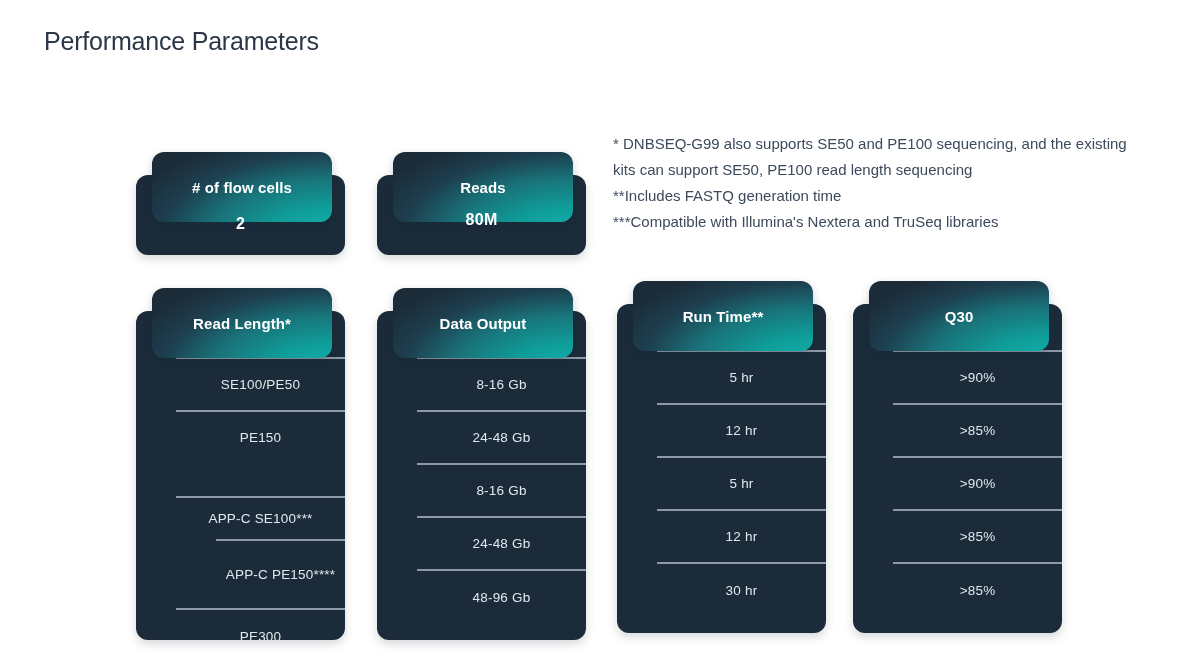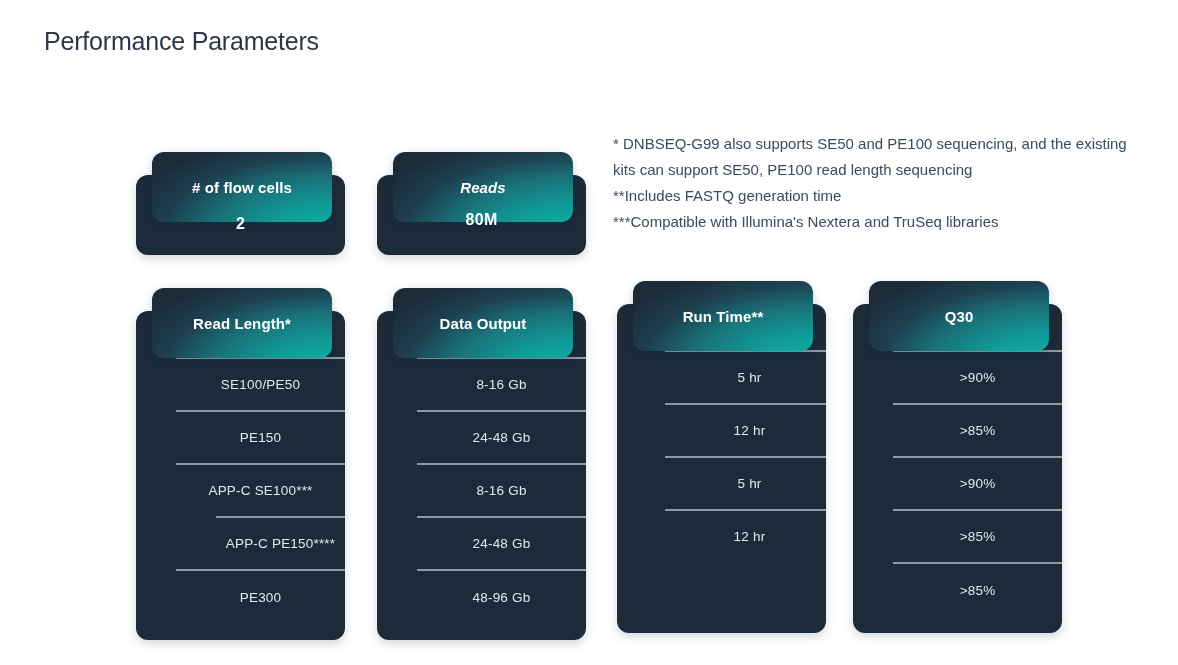--- a/index.html
+++ b/index.html
@@ -135,45 +135,45 @@
   <div class="card stat-card" style="left:136px; top:175px; width:209px; height:80px;">
     <div class="card-body"></div>
     <div class="card-head" style="width:180px;">
       <span class="card-head-label"># of flow cells</span>
     </div>
     <div class="stat-value" style="top:40px;">2</div>
   </div>
 
   <div class="card stat-card" style="left:377px; top:175px; width:209px; height:80px;">
     <div class="card-body"></div>
-    <div class="card-head" style="width:180px;font-style:italic;">
+    <div class="card-head" style="width:180px;">
       <span class="card-head-label">Reads</span>
     </div>
     <div class="stat-value" style="top:36px;">80M</div>
   </div>
 
   <div class="footnotes">
     <div class="footnote-line">* DNBSEQ-G99 also supports SE50 and PE100 sequencing, and the existing kits can support SE50, PE100 read length sequencing</div>
     <div class="footnote-line">**Includes FASTQ generation time</div>
     <div class="footnote-line">***Compatible with Illumina's Nextera and TruSeq libraries</div>
   </div>
 
   <div class="card table-card" style="left:136px; top:311px; width:209px; height:329px;">
     <div class="card-body">
       <div class="table-rows" style="top:46px;">
         <div class="table-row" style="height:53px;">
           <span class="row-label">SE100/PE50</span>
         </div>
         <div class="table-row" style="height:53px;">
           <span class="row-label">PE150</span>
         </div>
-        <div class="table-row" style="height:53px;">
+        <div class="table-row" style="height:43px;margin-top:33px;">
           <span class="row-label">APP-C SE100***</span>
         </div>
-        <div class="table-row" style="height:53px;margin-left:40px;">
+        <div class="table-row" style="height:69px;margin-left:40px;">
           <span class="row-label">APP-C PE150****</span>
         </div>
         <div class="table-row" style="height:55px;">
           <span class="row-label">PE300</span>
         </div>
       </div>
     </div>
     <div class="card-head" style="width:180px;">
       <span class="card-head-label">Read Length*</span>
     </div>
@@ -199,33 +199,36 @@
         </div>
       </div>
     </div>
     <div class="card-head" style="width:180px;">
       <span class="card-head-label">Data Output</span>
     </div>
   </div>
 
   <div class="card table-card" style="left:617px; top:304px; width:209px; height:329px;">
     <div class="card-body">
-      <div class="table-rows" style="top:46px;margin-left:8px;">
+      <div class="table-rows" style="top:46px;">
         <div class="table-row" style="height:53px;">
           <span class="row-label">5 hr</span>
         </div>
         <div class="table-row" style="height:53px;">
           <span class="row-label">12 hr</span>
         </div>
         <div class="table-row" style="height:53px;">
           <span class="row-label">5 hr</span>
         </div>
         <div class="table-row" style="height:53px;">
           <span class="row-label">12 hr</span>
         </div>
+        <div class="table-row" style="height:55px;">
+          <span class="row-label">30 hr</span>
+        </div>
       </div>
     </div>
     <div class="card-head" style="width:180px;">
       <span class="card-head-label">Run Time**</span>
     </div>
   </div>
 
   <div class="card table-card" style="left:853px; top:304px; width:209px; height:329px;">
     <div class="card-body">
       <div class="table-rows" style="top:46px;">

